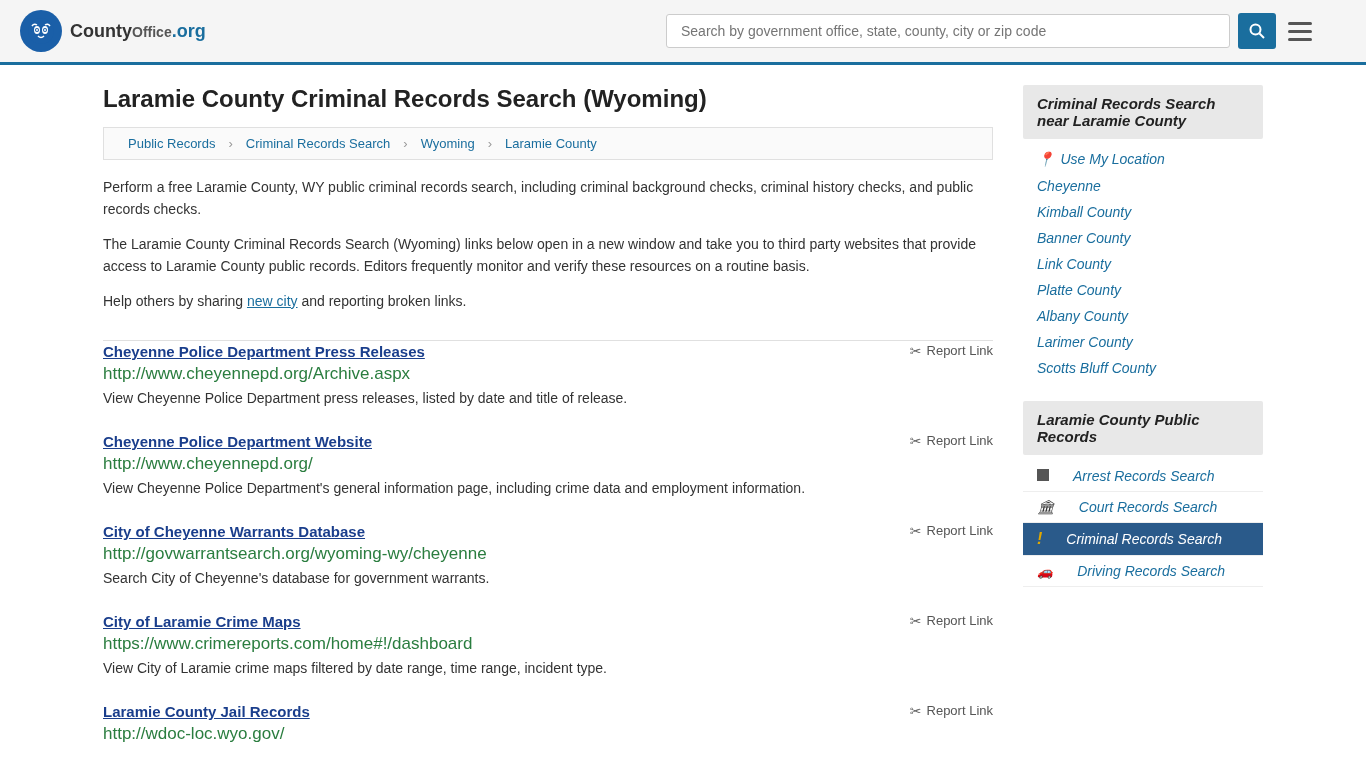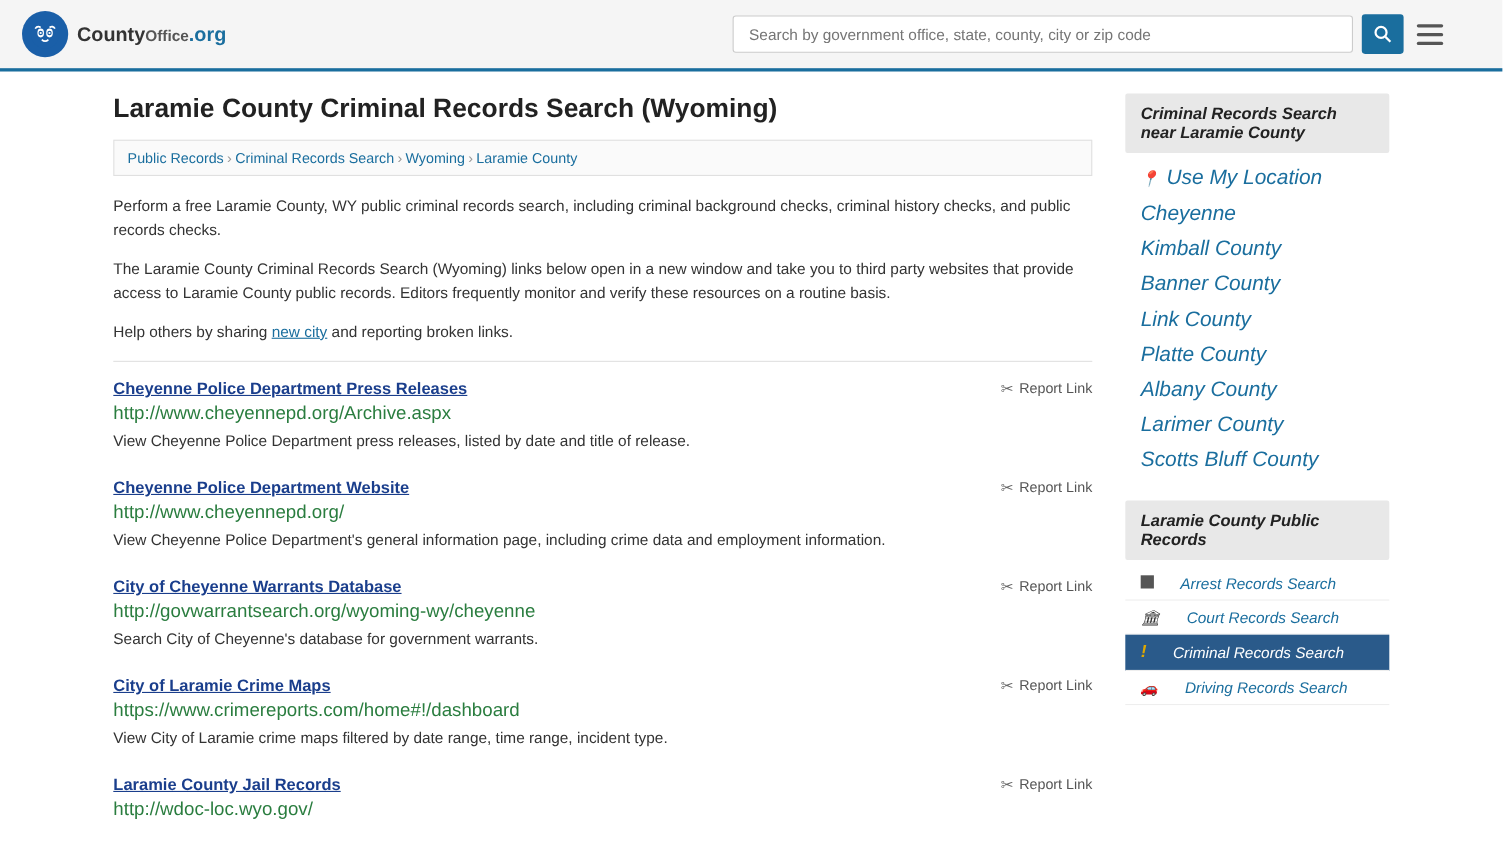--- a/index.html
+++ b/index.html
@@ -118,24 +118,24 @@
       margin-bottom: 14px;
     }
 
     
     .breadcrumb {
       font-size: 13px;
       color: #555;
       margin-bottom: 16px;
       display: flex;
       align-items: center;
-      gap: 3px;
+      gap: 13px;
       flex-wrap: wrap;
       border: 1px solid #e0e0e0;
-      padding: 8px 12px;
+      padding: 8px 24px;
       background: #fafafa;
     }
     .breadcrumb a {
       color: #1a6e9e;
       text-decoration: none;
     }
     .breadcrumb .sep { color: #999; }
 
     
     .description {
@@ -145,22 +145,22 @@
       margin-bottom: 12px;
     }
     .description a {
       color: #1a6e9e;
       text-decoration: underline;
     }
 
     
     .listing {
       border-top: 1px solid #e0e0e0;
-      padding-top: 16px;
-      margin-top: 16px;
+      padding-top: 2px;
+      margin-top: 28px;
     }
     .listing-item {
       margin-bottom: 24px;
     }
     .listing-item-header {
       display: flex;
       justify-content: space-between;
       align-items: flex-start;
       margin-bottom: 4px;
     }
@@ -212,21 +212,21 @@
     .sidebar-list {
       list-style: none;
       padding: 0;
     }
     .sidebar-list li {
       padding: 5px 14px;
     }
     .sidebar-list li a {
       color: #1a6e9e;
       text-decoration: none;
-      font-size: 19px;
+      font-size: 14px;
     }
     .sidebar-list li.use-location {
       display: flex;
       align-items: center;
       gap: 6px;
       padding: 6px 14px;
     }
     .sidebar-list li.use-location .pin-icon {
       color: #555;
       font-size: 14px;

